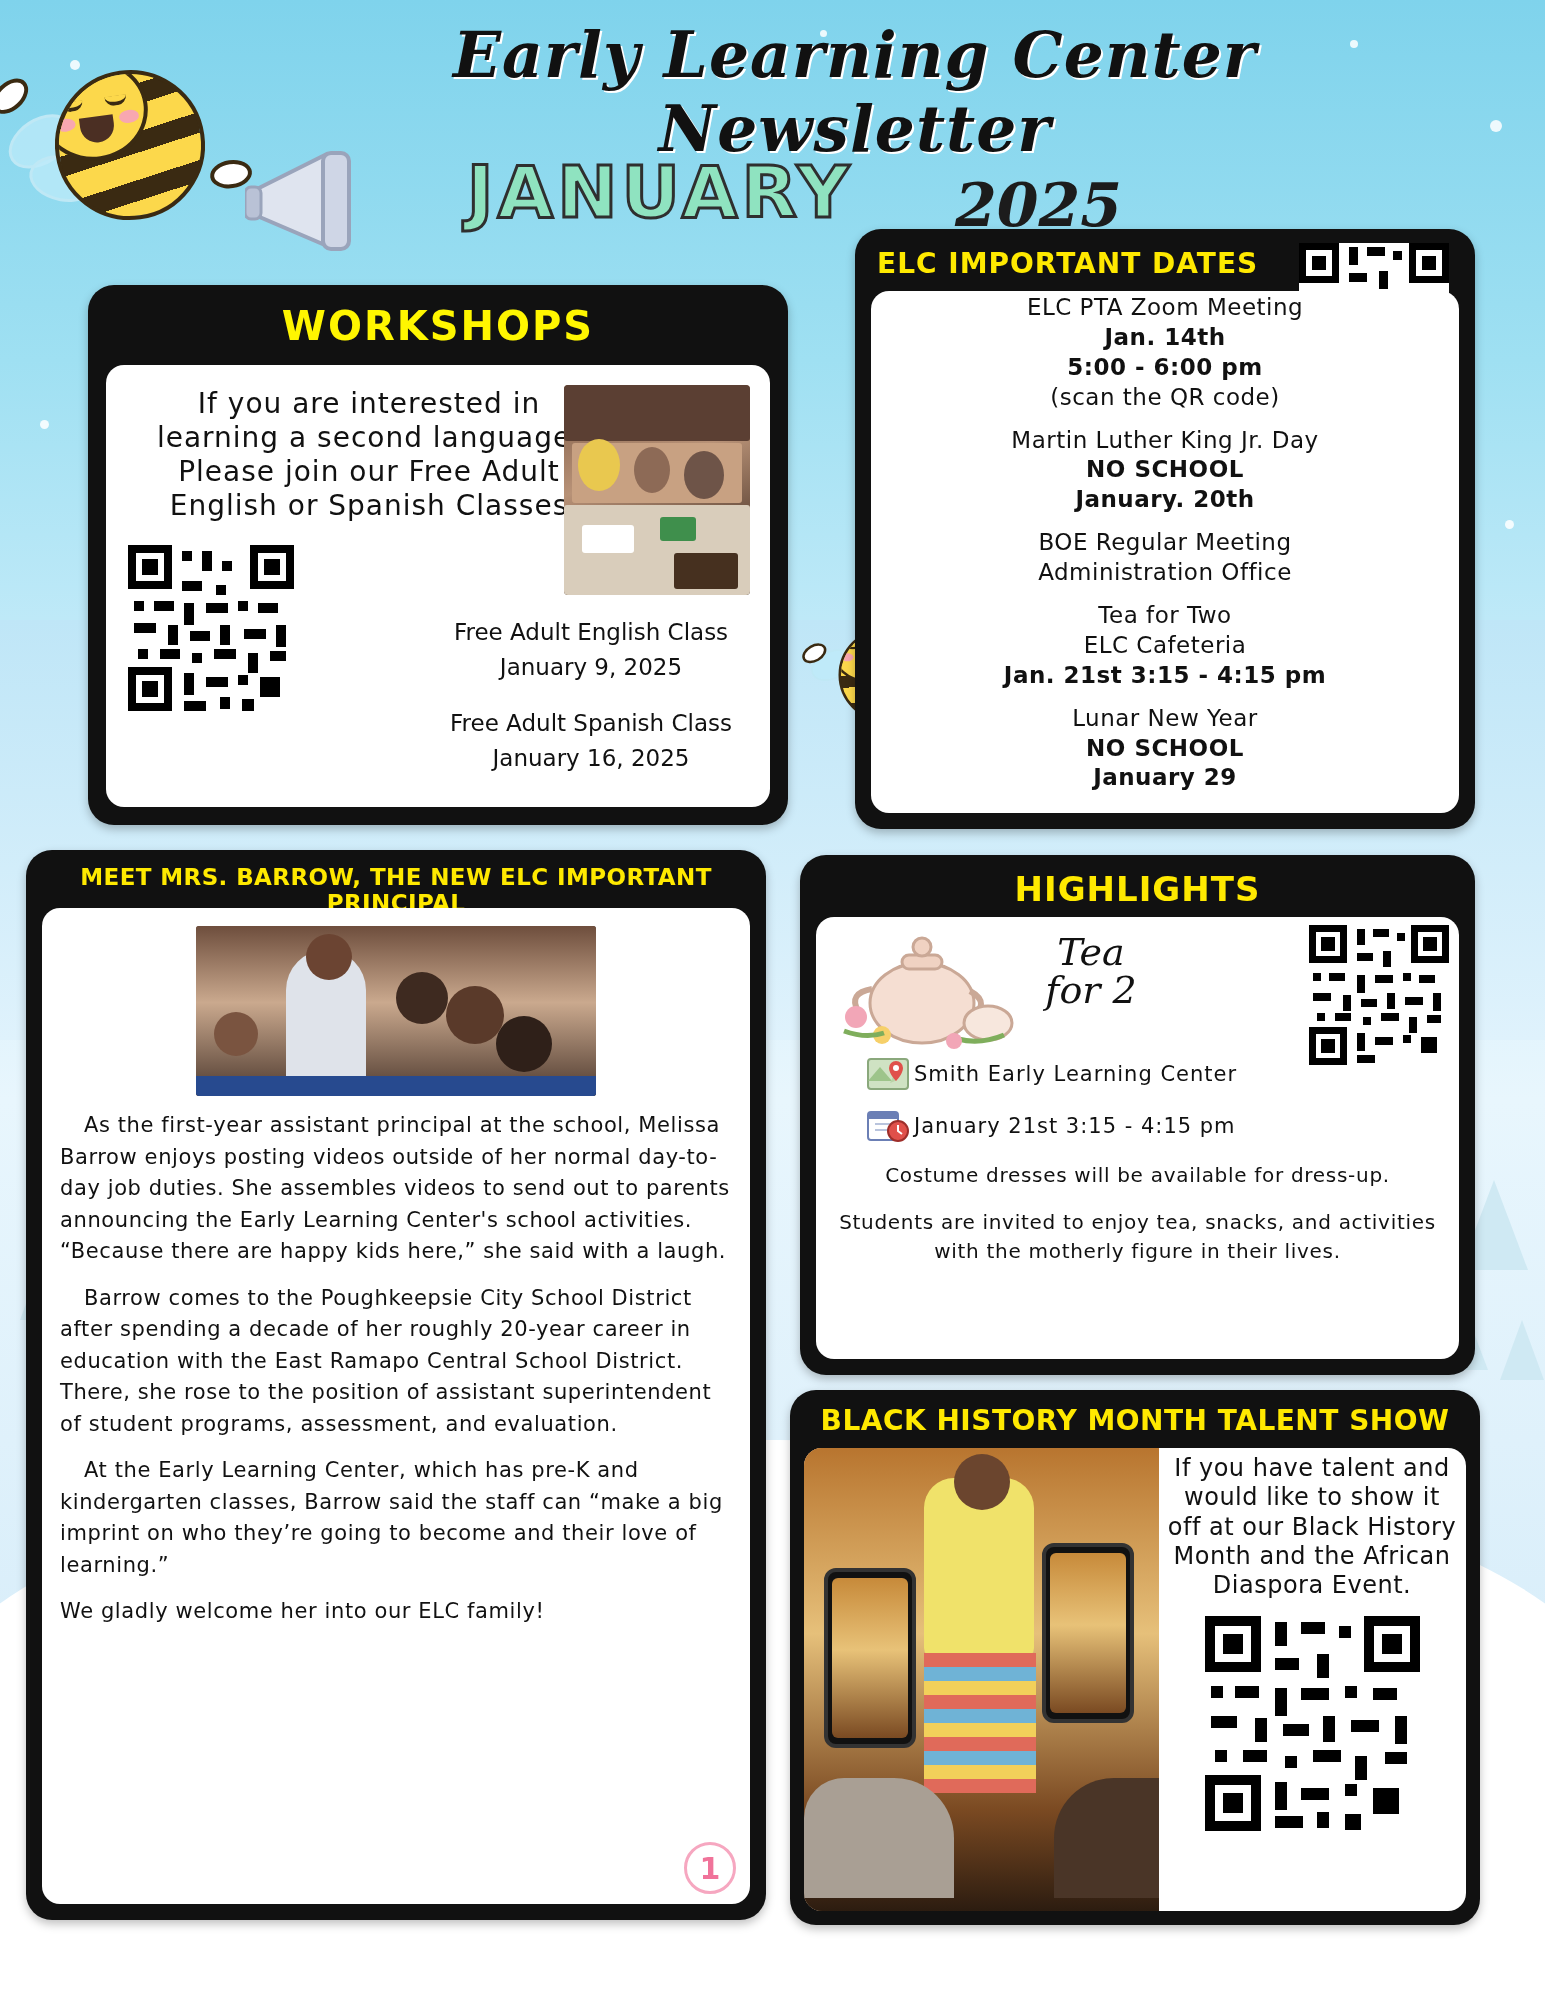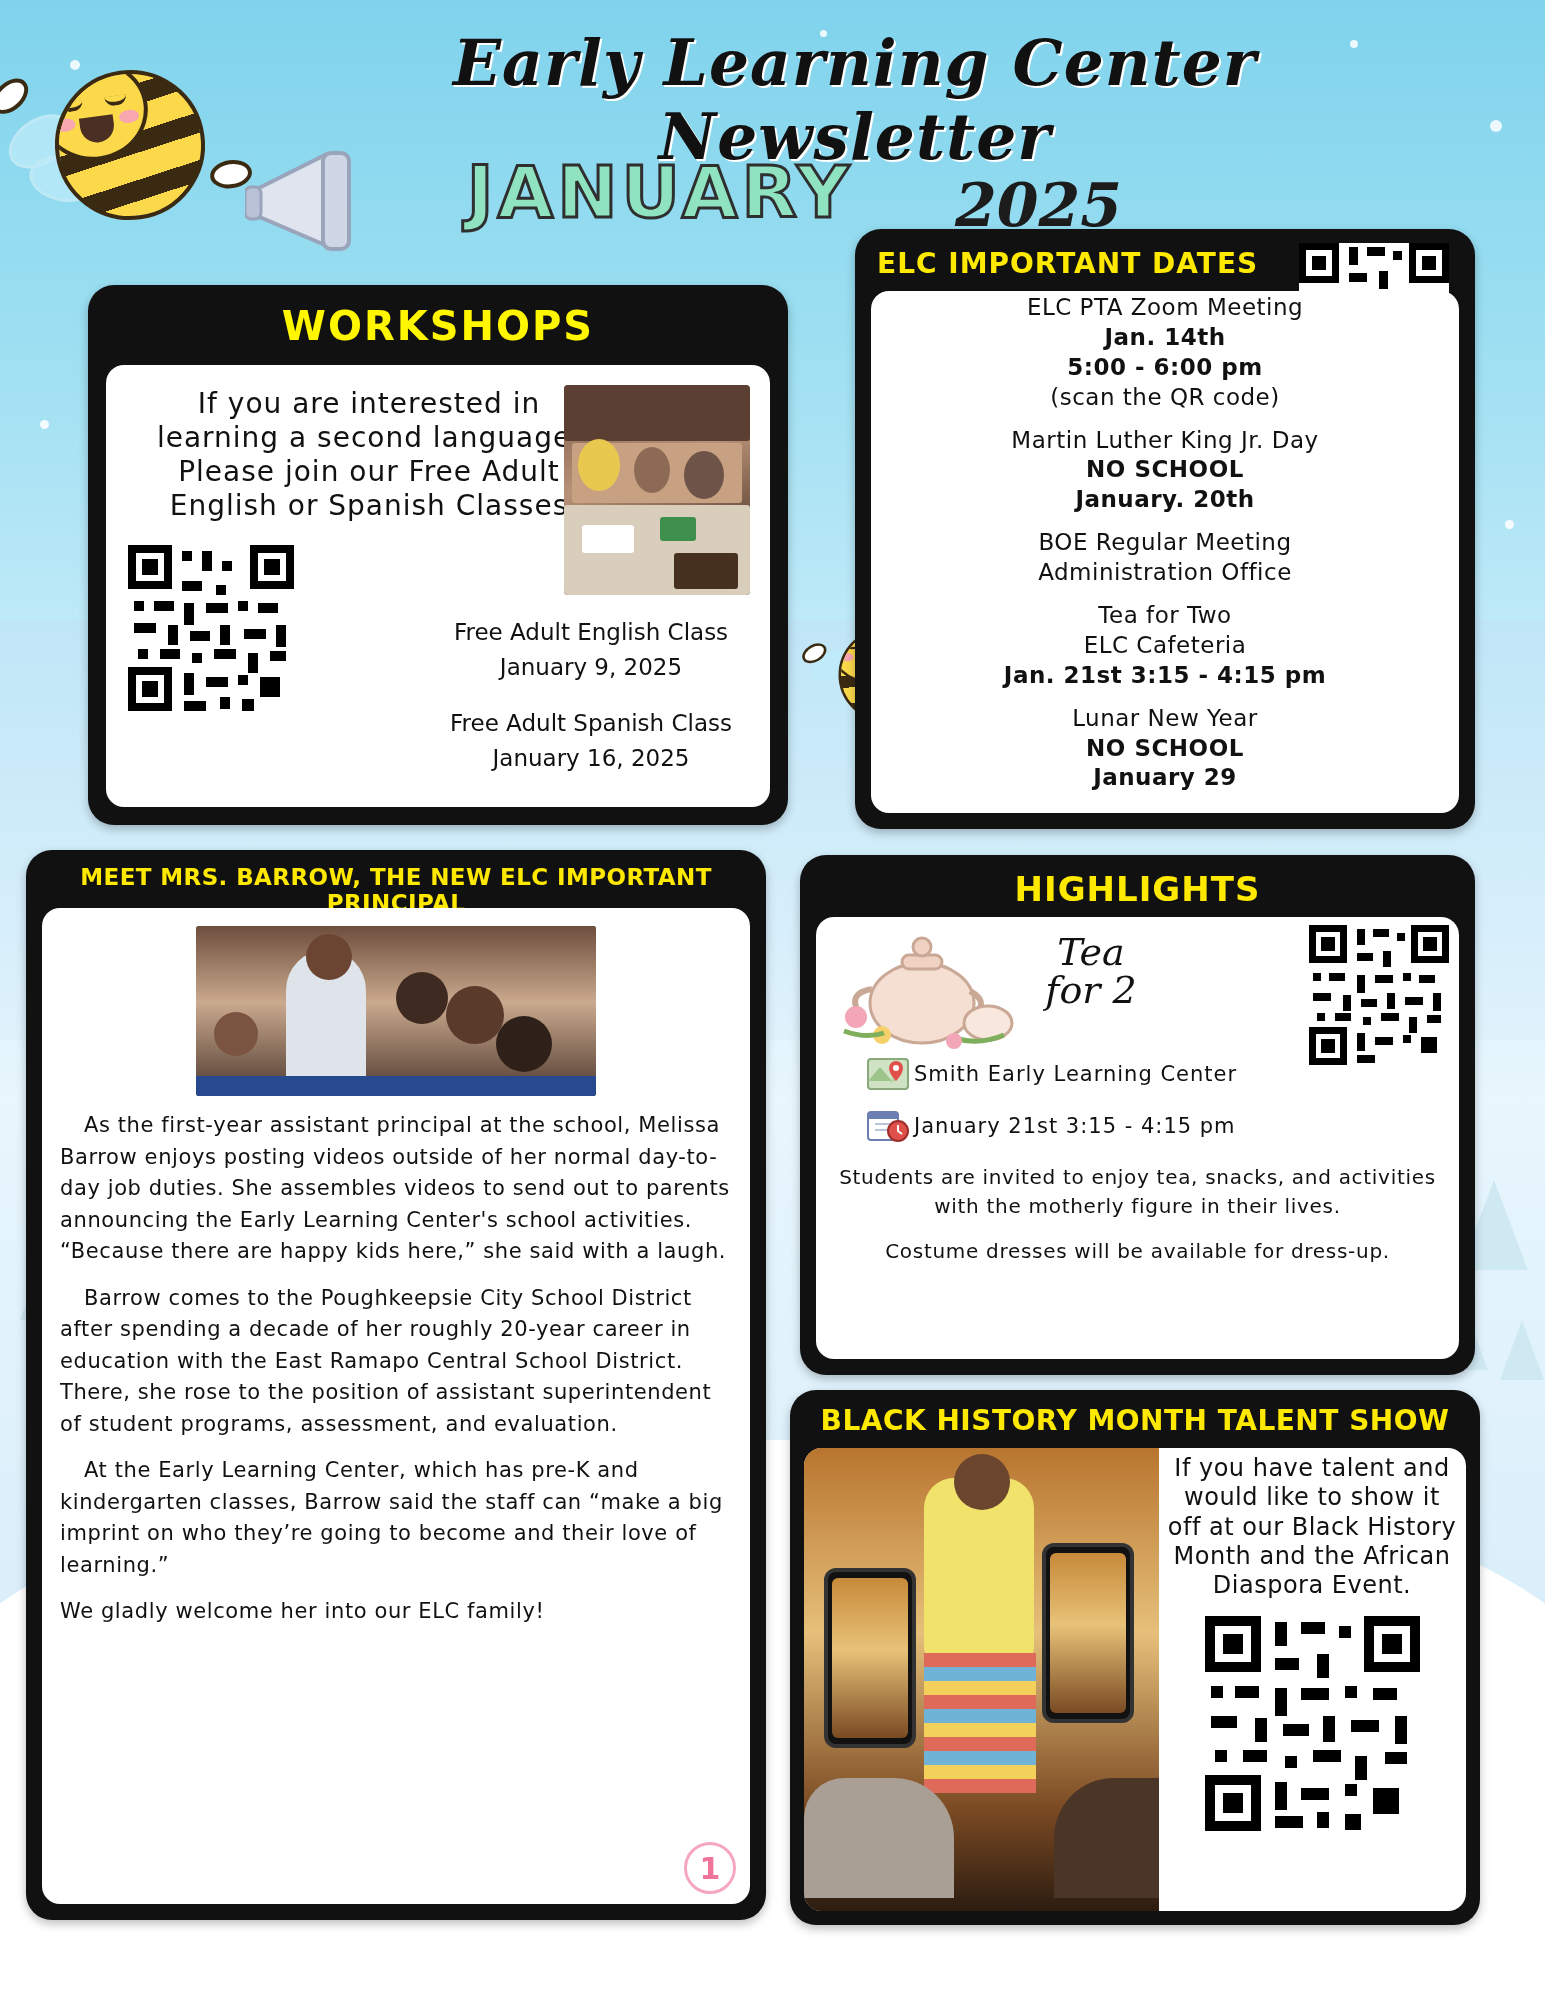--- a/index.html
+++ b/index.html
@@ -27,21 +27,21 @@
     border-left:34px solid transparent;
     border-right:34px solid transparent;
     border-bottom:90px solid #cfe9f3;
   }
   .tree.small { border-left-width:22px; border-right-width:22px; border-bottom-width:60px; }
   .snowflake { position:absolute; border-radius:50%; background:#ffffff; opacity:.85; }
 
   
   .header { position:absolute; top:0; left:0; width:100%; height:270px; }
   .title-script {
-    position:absolute; top:26px; left:300px; width:1110px;
+    position:absolute; top:18px; left:300px; width:1110px;
     text-align:center;
     font-family:"DejaVu Serif", serif;
     font-style:italic;
     font-size:63px; font-weight:700; color:#111;
     letter-spacing:1px;
     text-shadow:2px 2px 0 #ffffff;
   }
   .title-month {
     position:absolute; top:150px; left:380px; width:560px;
     text-align:center;
@@ -479,22 +479,22 @@
         <rect x="2" y="5" width="30" height="28" rx="3" fill="#fff" stroke="#6b7fb5" stroke-width="2"></rect>
         <rect x="2" y="5" width="30" height="7" fill="#6b7fb5"></rect>
         <line x1="9" y1="17" x2="26" y2="17" stroke="#b9c4dd" stroke-width="2"></line>
         <line x1="9" y1="23" x2="26" y2="23" stroke="#b9c4dd" stroke-width="2"></line>
         <circle cx="32" cy="24" r="10" fill="#e0504a" stroke="#9e2e2a" stroke-width="2"></circle>
         <path d="M32 18 v6 l4 3" stroke="#fff" stroke-width="2" fill="none"></path>
       </svg>
       <div class="hl-line">January 21st 3:15 - 4:15 pm</div>
     </div>
 
+    <div class="hl-body" style="margin-top:16px;">Costume dresses will be available for dress-up.</div>
     <div class="hl-body">Students are invited to enjoy tea, snacks, and activities with the motherly figure in their lives.</div>
-    <div class="hl-body" style="margin-top:16px;">Costume dresses will be available for dress-up.</div>
   </div>
 </div>
 
 <div class="card" id="bhm">
   <div class="card-title">BLACK HISTORY MONTH TALENT SHOW</div>
   <div class="card-body">
     <div class="bhm-photo">
       <div class="pp" style="left:0;top:0;width:100%;height:100%;background:linear-gradient(180deg,#b8752f,#e6c07a 40%,#7b4a22 78%,#2c1c10);"></div>
       <div class="pp" style="left:120px;top:30px;width:110px;height:180px;border-radius:30px 30px 10px 10px;background:#f0e26a;"></div>
       <div class="pp" style="left:150px;top:6px;width:56px;height:56px;border-radius:50%;background:#6b452e;"></div>

